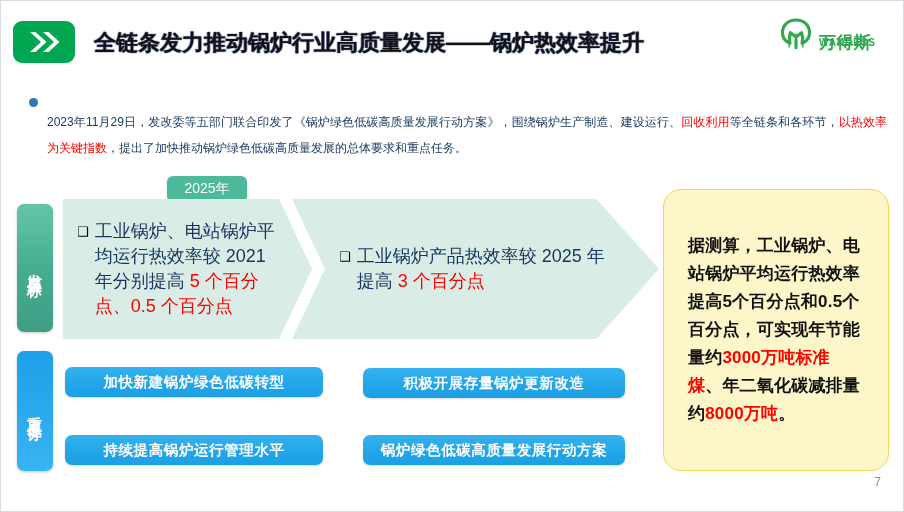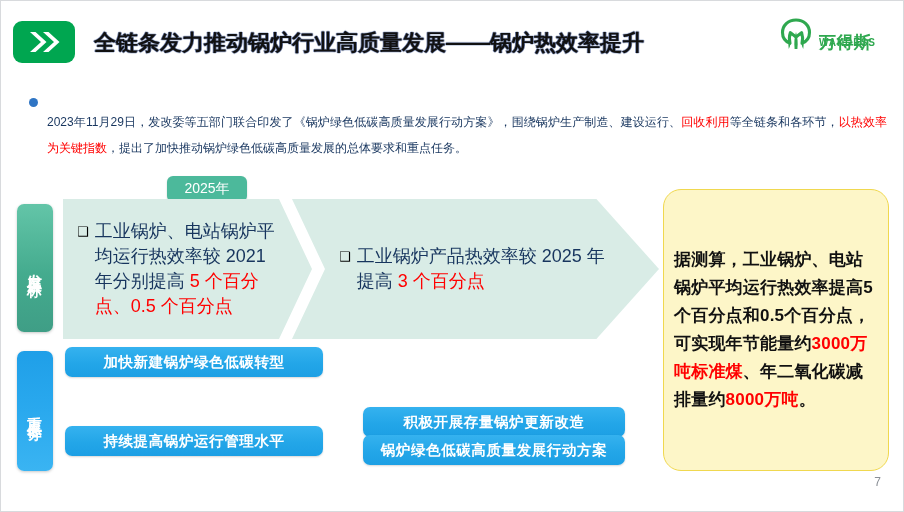--- a/index.html
+++ b/index.html
@@ -199,21 +199,21 @@
     left: 662px; top: 188px;
     width: 226px; height: 282px;
     background: #fdf6c8;
     border: 1.5px solid #f0d84f;
     border-radius: 18px;
     box-sizing: border-box;
     display: flex;
     align-items: center;
   }
   #callout-text {
-    padding: 0 10px;
+    padding: 0 24px;
     font-size: 17px;
     line-height: 28px;
     font-weight: bold;
     color: #111111;
     letter-spacing: 0.2px;
   }
   #callout-text .hl { color: #ff0000; }
 
   
   .task-pill {
@@ -223,23 +223,23 @@
     background: linear-gradient(180deg, #35b2ef 0%, #23a6e8 55%, #1c9fe4 100%);
     color: #ffffff;
     font-size: 14.5px;
     font-weight: bold;
     display: flex;
     align-items: center;
     justify-content: center;
     letter-spacing: 0.6px;
     box-shadow: 0 1px 2px rgba(0,0,0,0.16);
   }
-  #task-1 { left: 64px;  top: 346px; width: 258px; text-align: center; }
-  #task-2 { left: 362px; top: 367px; width: 262px; margin-top: 39px; }
-  #task-3 { left: 64px;  top: 425px; width: 258px; }
+  #task-1 { left: 64px;  top: 366px; width: 258px; text-align: center; }
+  #task-2 { left: 362px; top: 367px; width: 262px; }
+  #task-3 { left: 64px;  top: 434px; width: 258px; }
   #task-4 { left: 362px; top: 434px; width: 262px; }
 
   
   #page-number {
     position: absolute;
     right: 22px; bottom: 22px;
     font-size: 12px;
     color: #8a8f96;
   }
   #footer-rule {

